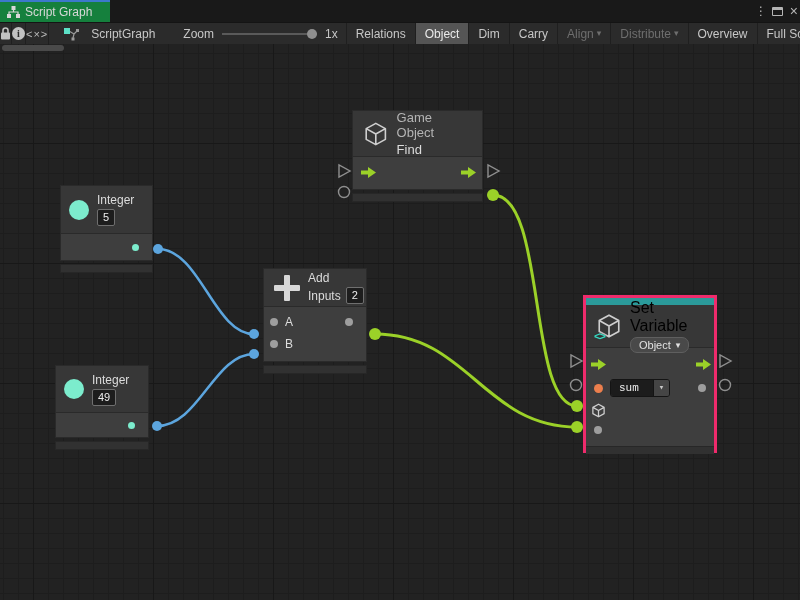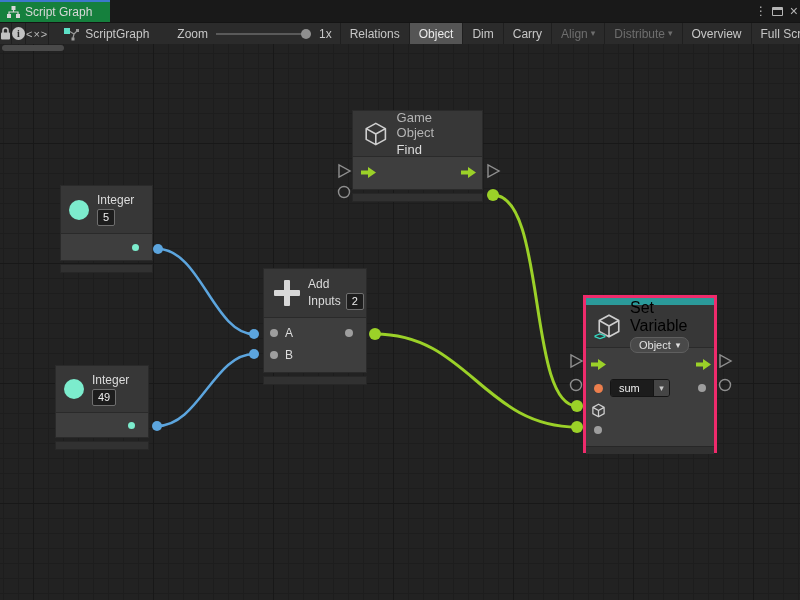--- a/index.html
+++ b/index.html
@@ -13,21 +13,21 @@
   .tab{width:110px;background:#15803d;border-top:2px solid var(--tab-blue);display:flex;align-items:center;
     gap:5px;padding-left:7px;color:#d8d8d8;font-size:12px;}
   .win-controls{position:absolute;right:2px;top:0;height:22px;display:flex;align-items:center;gap:7px;color:#b5b5b5;}
   .kebab{font-size:12px;width:10px;text-align:center;}
   .maxbox{width:11px;height:9px;border:1px solid #b5b5b5;border-top:3px solid #b5b5b5;border-radius:1px;}
   .closex{font-size:14px;line-height:1;}
   .toolbar{height:22px;background:#2b2b2b;display:flex;align-items:stretch;font-size:12px;color:#c7c7c7;
     border-top:1px solid #141414;}
   .tcell{display:flex;align-items:center;justify-content:center;border-right:1px solid #1f1f1f;}
   .tb-lock{width:27px;} .tb-info{width:27px;} .tb-code{width:69px;color:#bdbdbd;font-size:11px;letter-spacing:1px;}
-  .crumb{display:flex;align-items:center;gap:6px;padding:0 10px 0 14px;border-right:none;}
+  .crumb{display:flex;align-items:center;gap:12px;padding:0 10px 0 14px;border-right:none;}
   .zoomgrp{display:flex;align-items:center;gap:8px;padding:0 8px 0 18px;flex:1;}
   .slider{position:relative;width:95px;height:10px;}
   .slider .track{position:absolute;left:0;right:0;top:4px;height:2px;background:#5a5a5a;}
   .slider .handle{position:absolute;right:0;top:0;width:10px;height:10px;border-radius:50%;background:#8f8f8f;}
   .tbtn{display:flex;align-items:center;gap:3px;padding:0 9px;border-left:1px solid #1f1f1f;cursor:default;white-space:nowrap;}
   .tbtn.selected{background:#555555;color:#eaeaea;}
   .tbtn.disabled{color:#6e6e6e;}
   .caret{font-size:9px;line-height:1;}
   .infocirc{width:13px;height:13px;border-radius:50%;background:#c2c2c2;color:#2b2b2b;font-size:10px;
     font-weight:bold;display:flex;align-items:center;justify-content:center;font-family:"Liberation Serif",serif;}
@@ -239,21 +239,21 @@
             <path d="M0,3.5 H7 V0 L15,5.5 L7,11 V7.5 H0 Z" fill="#9bd128"></path>
             </svg>
         </div>
       </div>
     </div>
     <div class="n-footer"></div>
   </div>
 
   <div class="node" style="left:263px;top:224px;width:104px;">
     <div class="n-main">
-      <div class="n-header" style="height:49px;">
+      <div class="n-header" style="height:38px;">
         <span class="plus-icon">
             <span class="ph"></span>
             <span class="pv"></span>
           </span>
         <span class="hcol">
           <span>Add</span>
           <span class="n-row" style="gap:5px;">
             <span>Inputs</span>
             <span class="vbox">2</span>
           </span>
@@ -295,21 +295,21 @@
     <div style="padding:4px 0 4px 0;">
       <div class="n-row" style="height:24px;padding:0 3px 0 5px;">
         <svg class="flow-arrow" width="15" height="11" viewBox="0 0 15 11">
           <path d="M0,3.5 H7 V0 L15,5.5 L7,11 V7.5 H0 Z" fill="#9bd128"></path>
           </svg>
         <span class="spacer"></span>
         <svg class="flow-arrow" width="15" height="11" viewBox="0 0 15 11">
           <path d="M0,3.5 H7 V0 L15,5.5 L7,11 V7.5 H0 Z" fill="#9bd128"></path>
           </svg>
       </div>
-      <div class="n-row" style="height:24px;padding:0 8px;">
+      <div class="n-row" style="height:24px;padding:0 8px;font-family:Liberation Mono, monospace;">
         <span class="pdot orange"></span>
         <span class="selbox">
           <span class="txt">sum</span>
           <span class="btn">
               <span class="caret">▾</span>
             </span>
         </span>
         <span class="spacer"></span>
         <span class="pdot gray"></span>
       </div>

